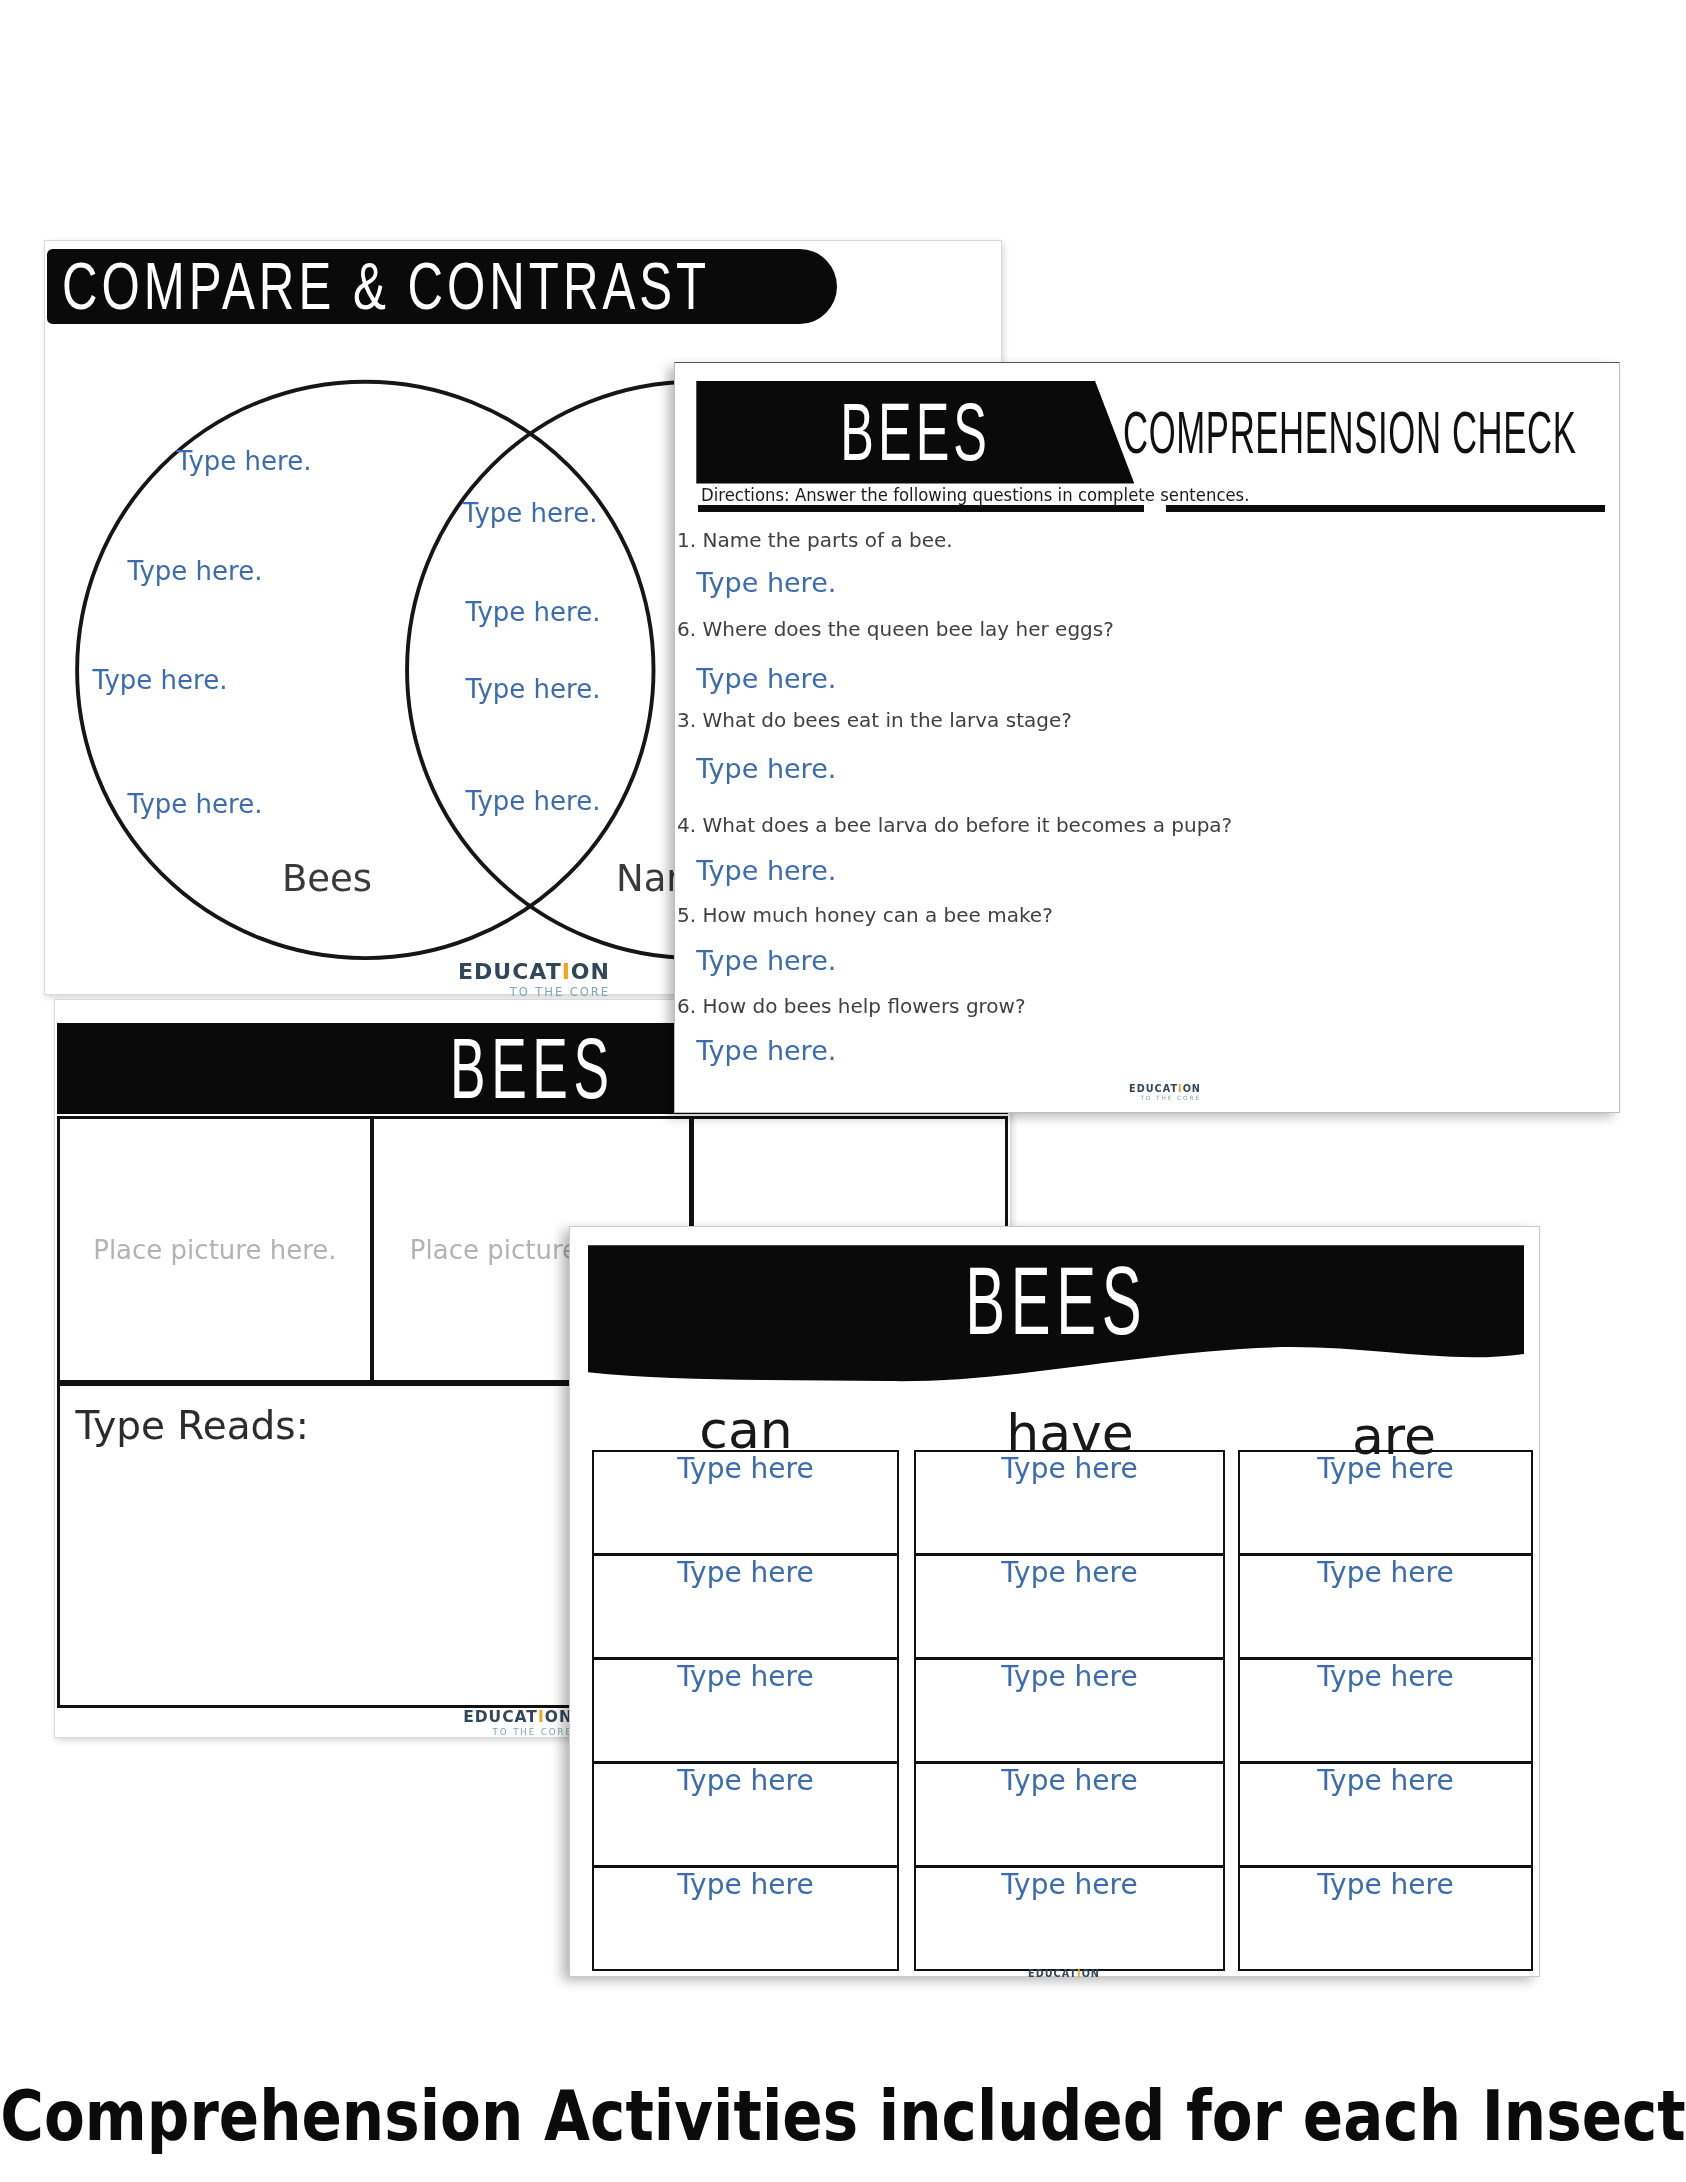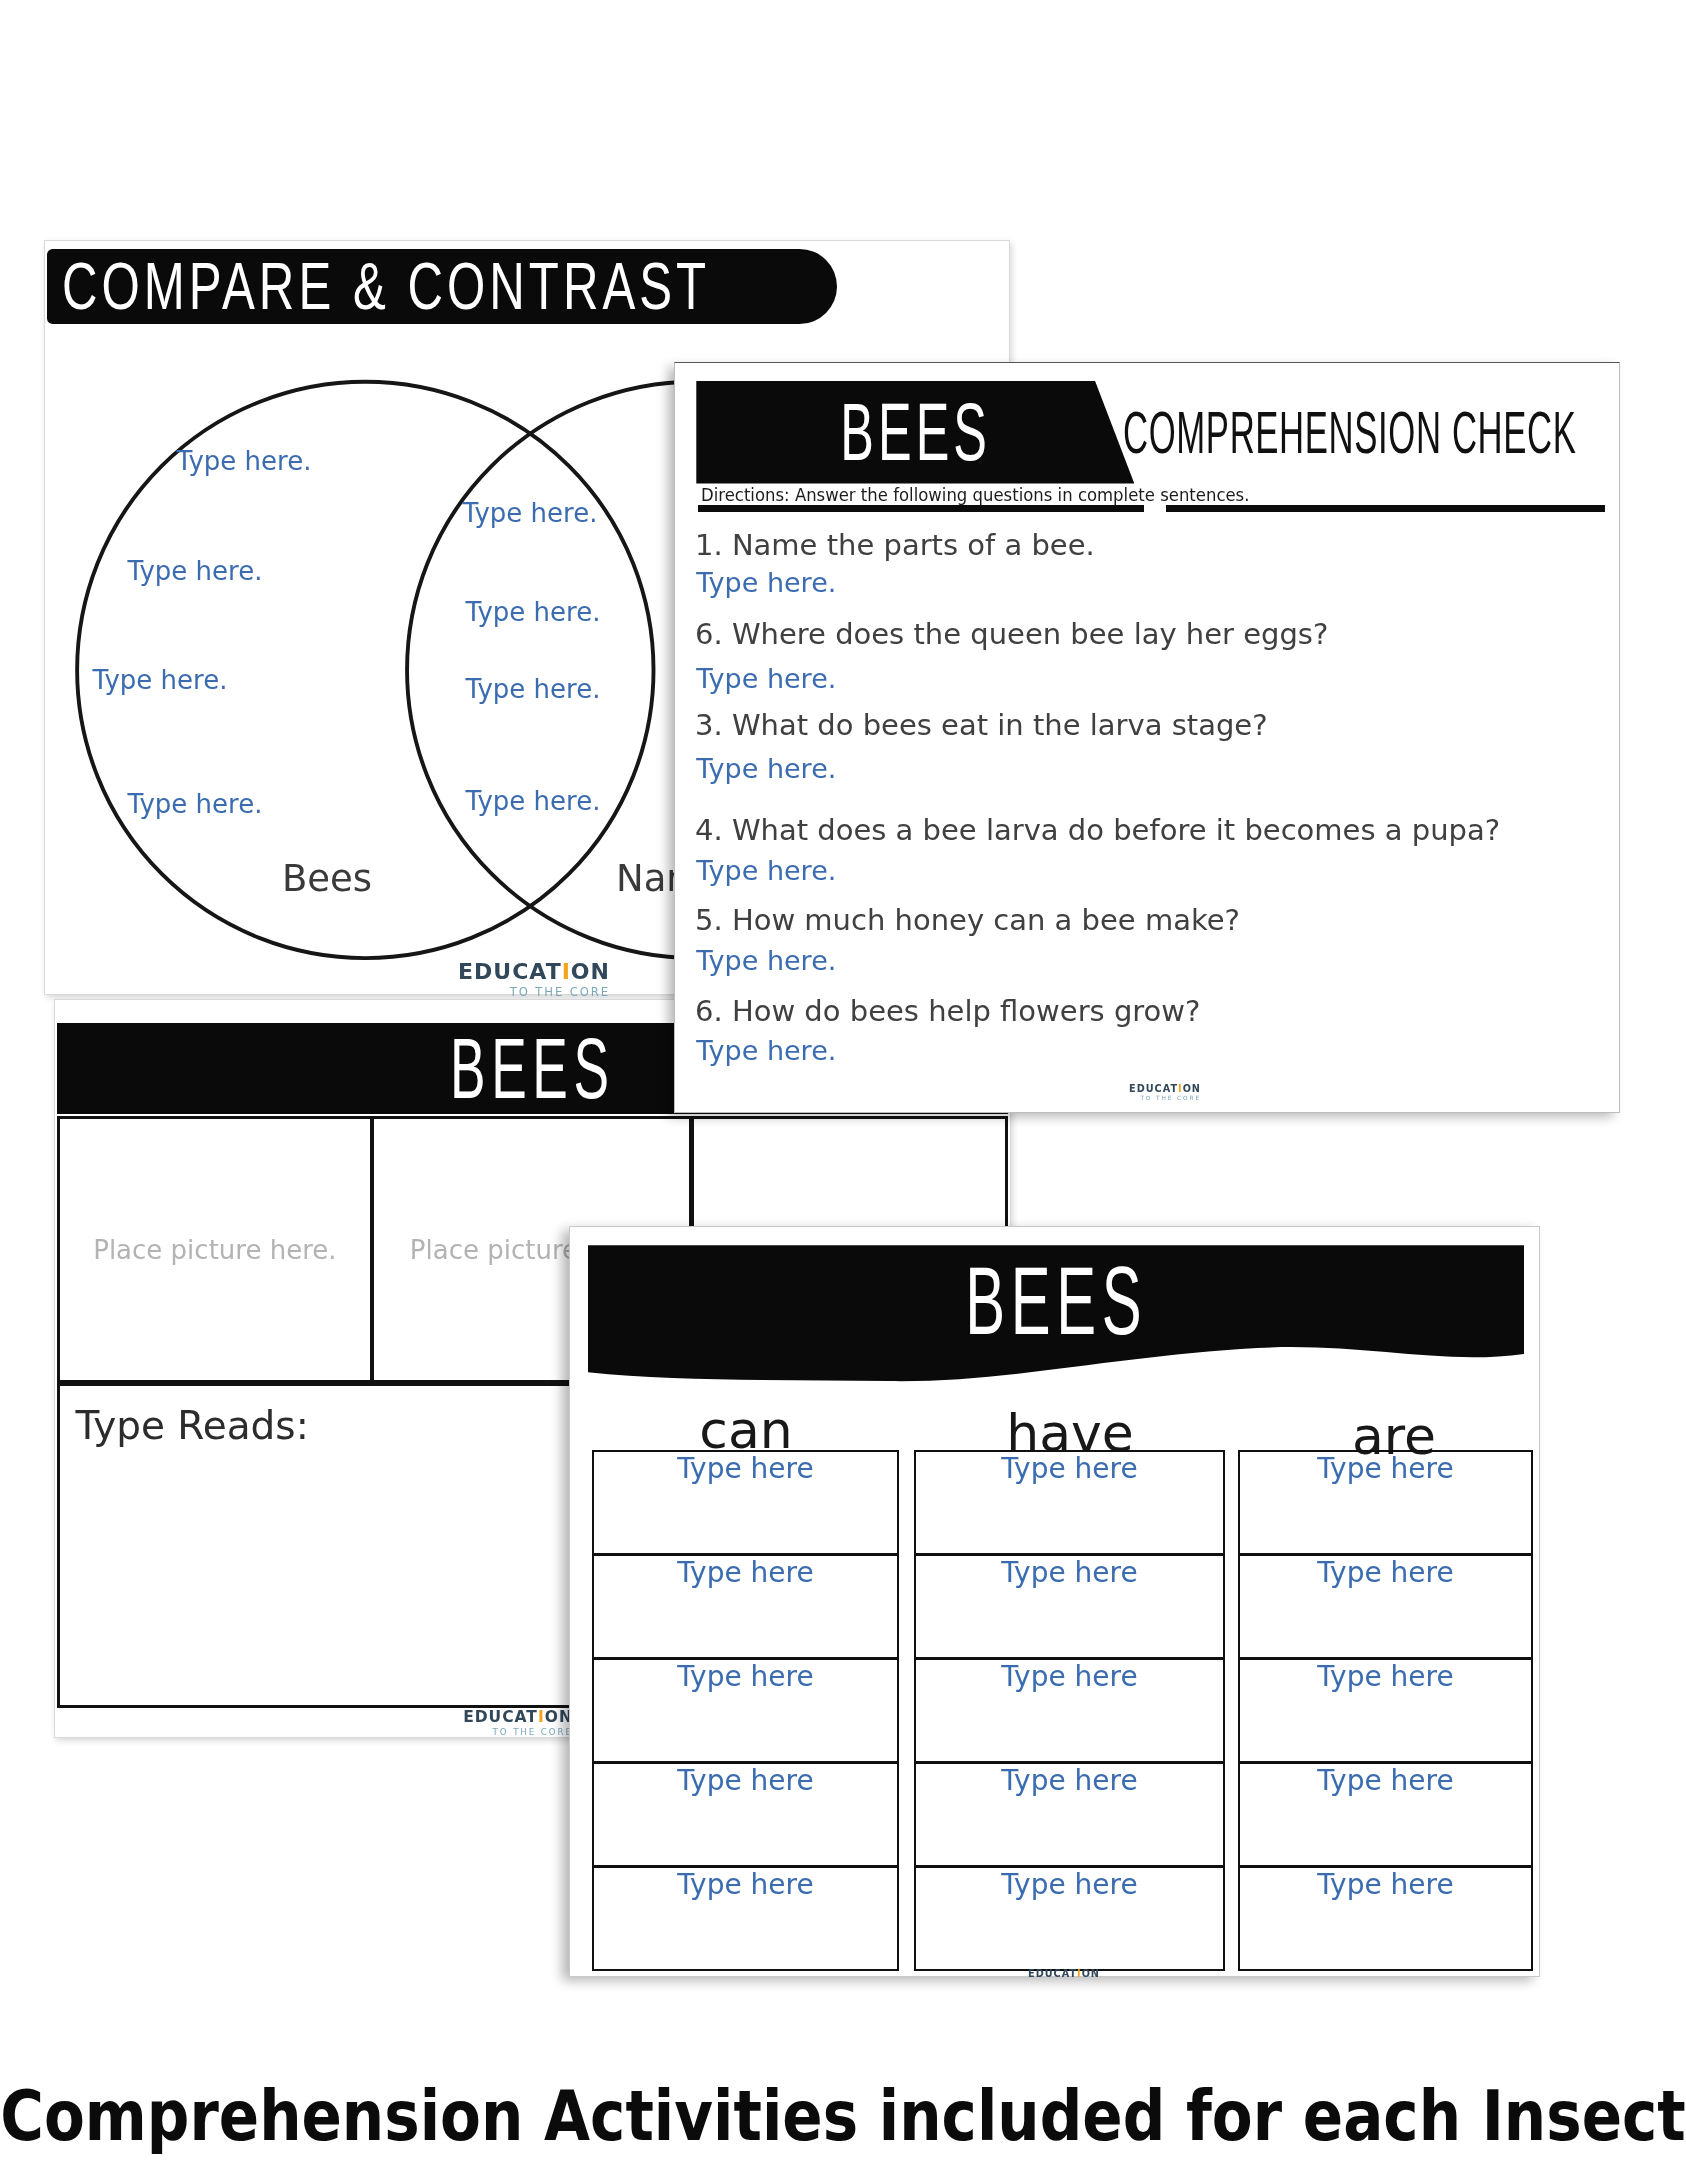--- a/index.html
+++ b/index.html
@@ -10,21 +10,21 @@
   .top-banner{position:absolute;left:34px;top:10.7px;width:1277px;height:133px;background:#060606;
               display:flex;align-items:center;justify-content:center;}
   .top-banner span{color:#ffffff;font-size:87px;font-weight:800;letter-spacing:1px;white-space:nowrap;
                    transform:scaleY(1.05);}
 
   
   .page{position:absolute;background:#ffffff;}
 
   
   .compare{left:44px;top:240px;width:956px;height:753px;z-index:1;
-           border:1px solid #d9d9d9;box-shadow:1.9px 2.9px 6.8px rgba(0,0,0,0.18);padding-left:8px;}
+           border:1px solid #d9d9d9;box-shadow:1.9px 2.9px 6.8px rgba(0,0,0,0.18);}
   .cc-titlebar{position:absolute;left:1.9px;top:7.8px;width:790px;height:75px;background:#0a0a0a;
                border-radius:5.8px 39px 39px 5.8px;display:flex;align-items:center;padding-left:15.5px;box-sizing:border-box;}
   .hand-caps{font-family:"Liberation Sans",sans-serif;font-weight:400;white-space:nowrap;}
   .cc-title{color:#ffffff;font-size:60px;letter-spacing:4.9px;transform:scaleX(0.82) scaleY(1.12);
             transform-origin:left center;}
   .cc-directions{position:absolute;left:25px;top:95px;font-size:26px;color:#4b4b4b;white-space:nowrap;}
   .venn{position:absolute;left:0;top:0;}
   .venn circle{fill:none;stroke:#161616;stroke-width:4px;}
   .venn-label{position:absolute;transform:translate(-50%,-50%);font-size:26px;color:#3b6cb0;white-space:nowrap;}
   .circle-name{position:absolute;font-size:37px;color:#3a3a3a;white-space:nowrap;}
@@ -54,21 +54,21 @@
              box-shadow:-5.8px 4.9px 10.7px rgba(0,0,0,0.28);overflow:hidden;}
   .cp-flag{position:absolute;left:21.3px;top:17.5px;width:438px;height:103px;background:#0a0a0a;
            clip-path:polygon(0 0,91% 0,100% 100%,0 100%);
            display:flex;align-items:center;justify-content:center;}
   .cp-flag-title{color:#fff;font-size:72px;letter-spacing:5.8px;transform:scaleX(0.70) scaleY(1.12);}
   .cp-heading{position:absolute;left:448px;top:35px;font-size:56px;color:#101010;letter-spacing:1px;
               transform:scaleX(0.62) scaleY(1.05);transform-origin:left top;}
   .cp-directions{position:absolute;left:26px;top:122px;font-size:17px;color:#1c1c1c;white-space:nowrap;
                  transform:scaleX(0.97);transform-origin:left top;}
   .cp-rule{position:absolute;top:142px;height:6.8px;background:#0c0c0c;}
-  .cp-q{position:absolute;left:20px;font-size:29px;color:#404040;white-space:nowrap;}
+  .cp-q{position:absolute;left:2px;font-size:20px;color:#404040;white-space:nowrap;}
   .cp-a{position:absolute;left:21.3px;font-size:27px;color:#3b6cb0;white-space:nowrap;}
 
   
   .attr-page{left:569px;top:1226px;width:969px;height:749px;z-index:4;
              border:1px solid #c9c9c9;box-shadow:-6.8px 3.9px 11.6px rgba(0,0,0,0.30);}
   .ap-banner{position:absolute;left:18.4px;top:18.4px;}
   .ap-title-wrap{position:absolute;left:18.4px;top:27px;width:936px;text-align:center;}
   .ap-title{color:#fff;font-size:83px;letter-spacing:7.8px;transform:scaleX(0.72) scaleY(1.15);display:inline-block;}
   .ap-header{position:absolute;font-size:52px;color:#181818;transform:translateX(-50%);white-space:nowrap;}
   .ap-col{position:absolute;top:223px;height:521px;border:2.9px solid #101010;box-sizing:border-box;

